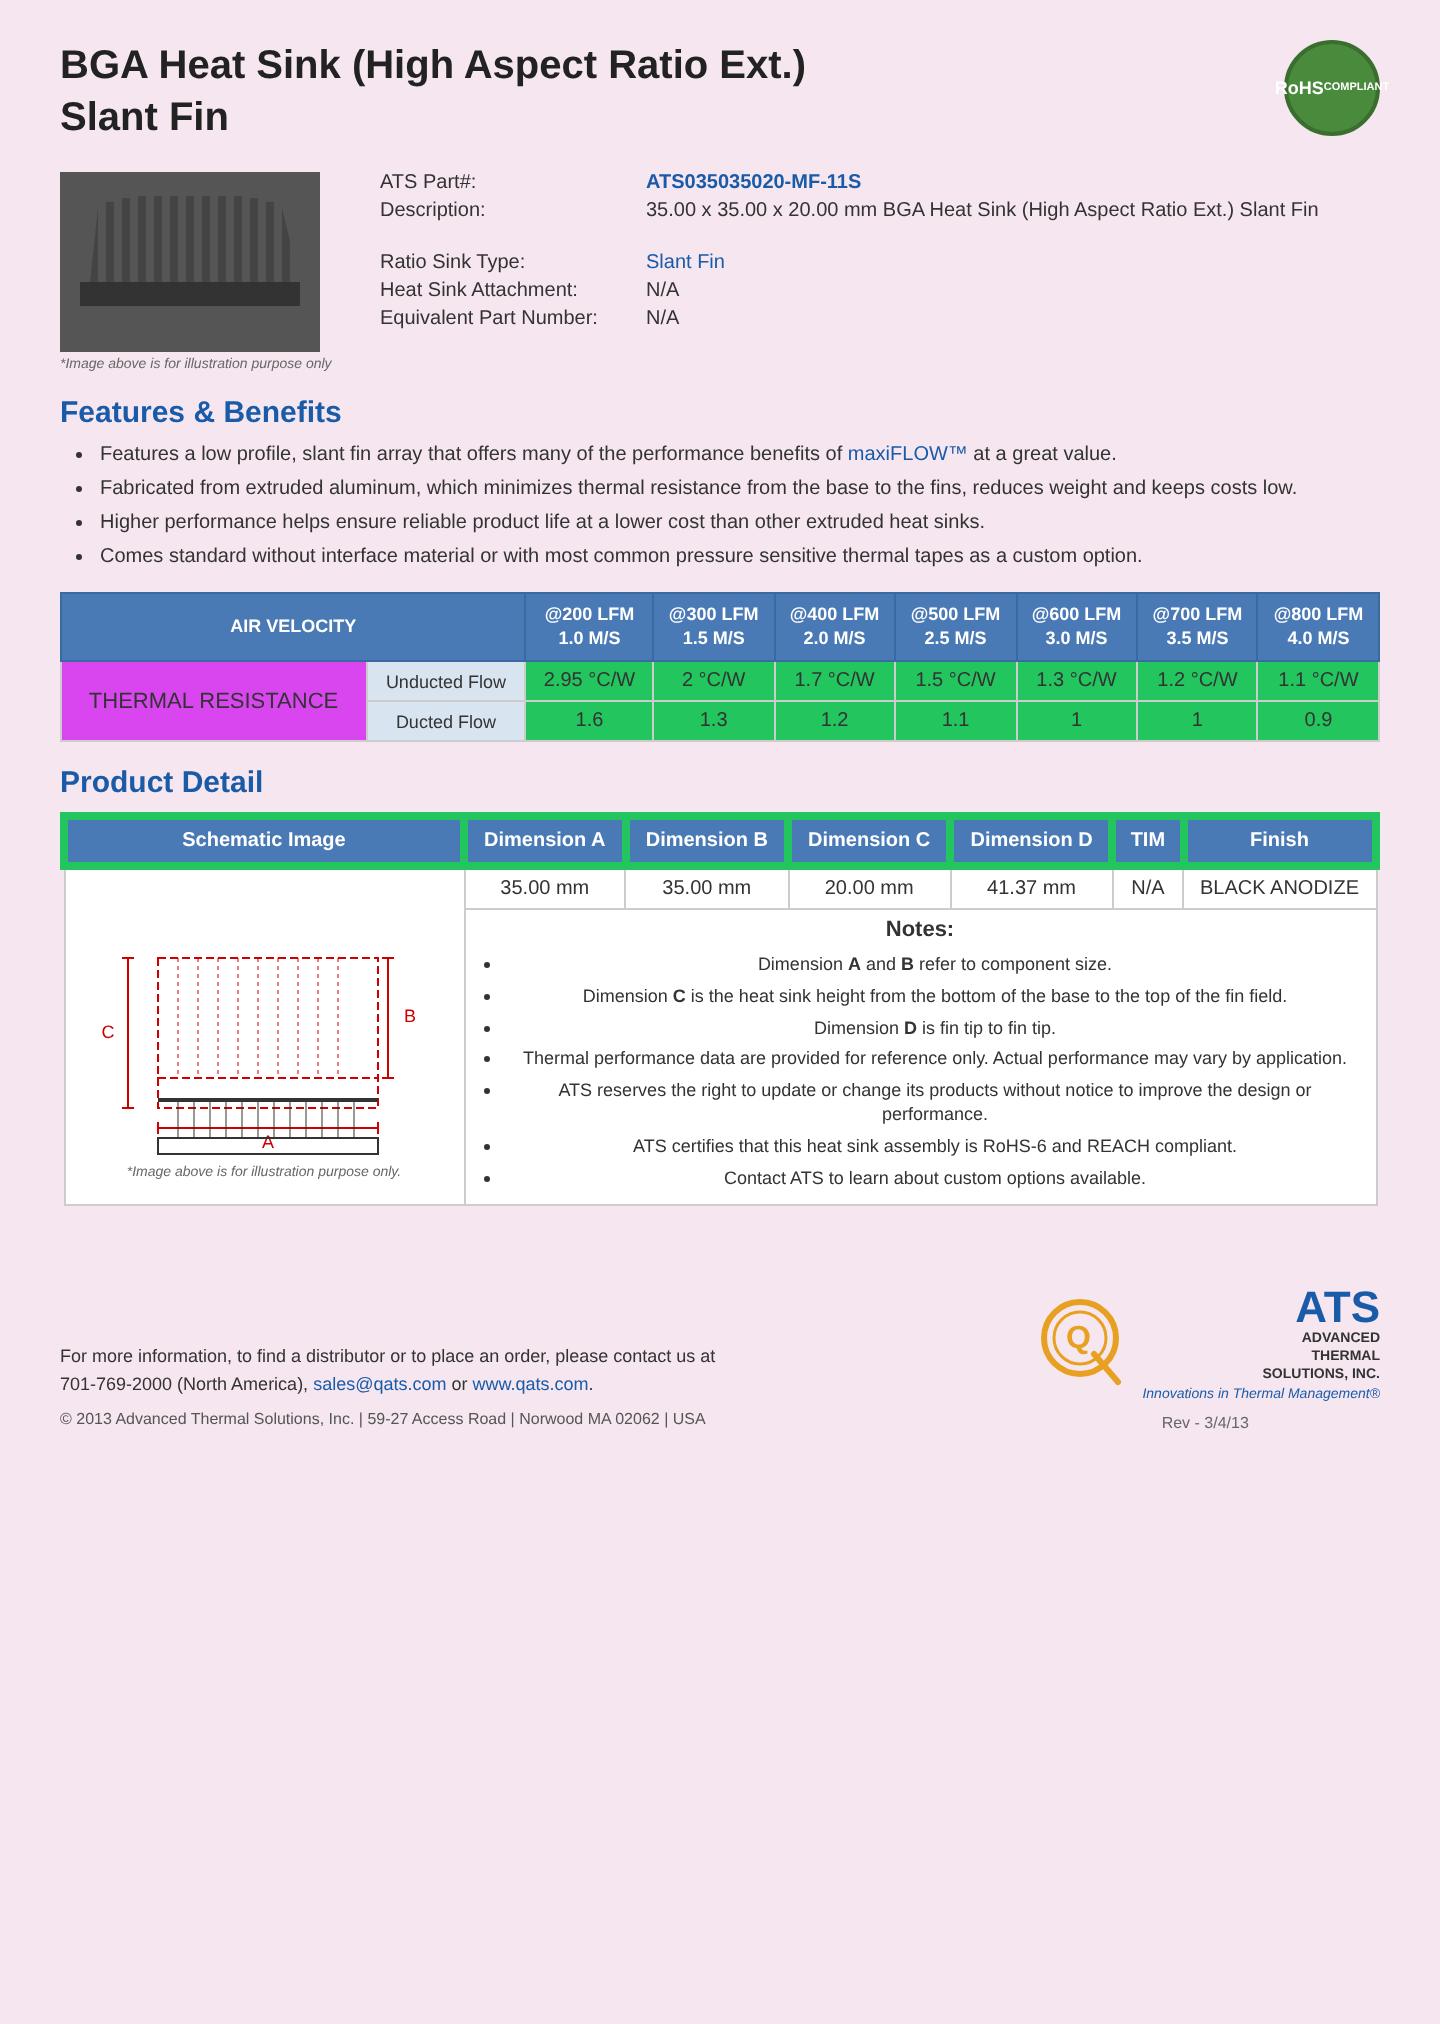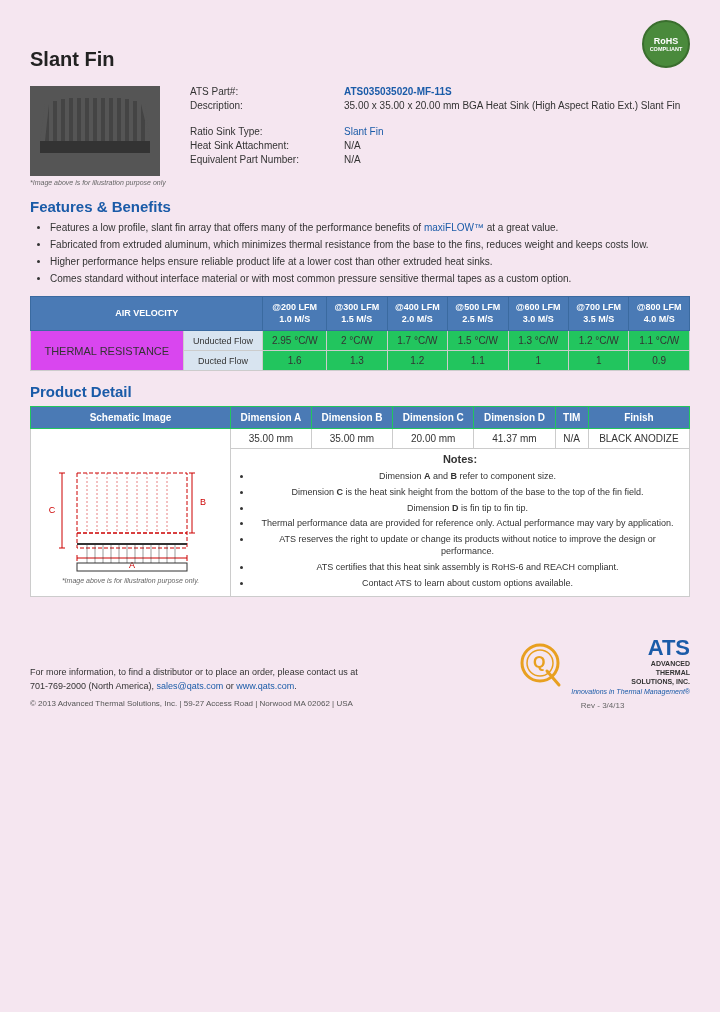--- a/index.html
+++ b/index.html
@@ -31,21 +31,20 @@
       font-weight: bold;
       color: #222;
       line-height: 1.3;
     }
     .rohs-badge {
       width: 48px;
       height: 48px;
       border-radius: 50%;
       background: #4a8a3c;
       display: flex;
-      flex-direction: column;
       align-items: center;
       justify-content: center;
       color: white;
       font-size: 7px;
       font-weight: bold;
       text-align: center;
       border: 2px solid #3a6e2e;
     }
     .rohs-badge .rohs-text {
       font-size: 9px;
@@ -83,21 +82,21 @@
       font-size: 7px;
       color: #666;
       margin-top: 3px;
       font-style: italic;
     }
     .product-details {
       flex: 1;
     }
     .detail-row {
       display: flex;
-      gap: 24px;
+      gap: 3px;
       margin-bottom: 3px;
       align-items: flex-start;
     }
     .detail-label {
       color: #333;
       font-size: 10px;
       min-width: 130px;
     }
     .detail-value {
       font-size: 10px;
@@ -174,21 +173,21 @@
       width: 100%;
       border-collapse: collapse;
       margin-bottom: 8px;
       font-size: 10px;
     }
     .detail-table th {
       background: #4a7ab5;
       color: white;
       padding: 5px 6px;
       text-align: center;
-      border: 1px solid #22c55e;
+      border: 4px solid #22c55e;
       font-size: 10px;
     }
     .detail-table td {
       border: 1px solid #ccc;
       padding: 4px 6px;
       text-align: center;
       background: white;
       vertical-align: top;
       font-size: 10px;
     }
@@ -294,21 +293,21 @@
     }
   </style>
 </head>
 <body>
 
 <div class="page">
 
   <div class="header">
     <div class="title-block">
       <h1>
-        <br>
+        <span>BGA Heat Sink (High Aspect Ratio Ext.)</span><br>
         <span>Slant Fin</span>
       </h1>
     </div>
     <div class="rohs-badge">
       <span class="rohs-text">RoHS</span>
       <span class="compliant-text">COMPLIANT</span>
     </div>
   </div>
 
   <div class="product-info">

